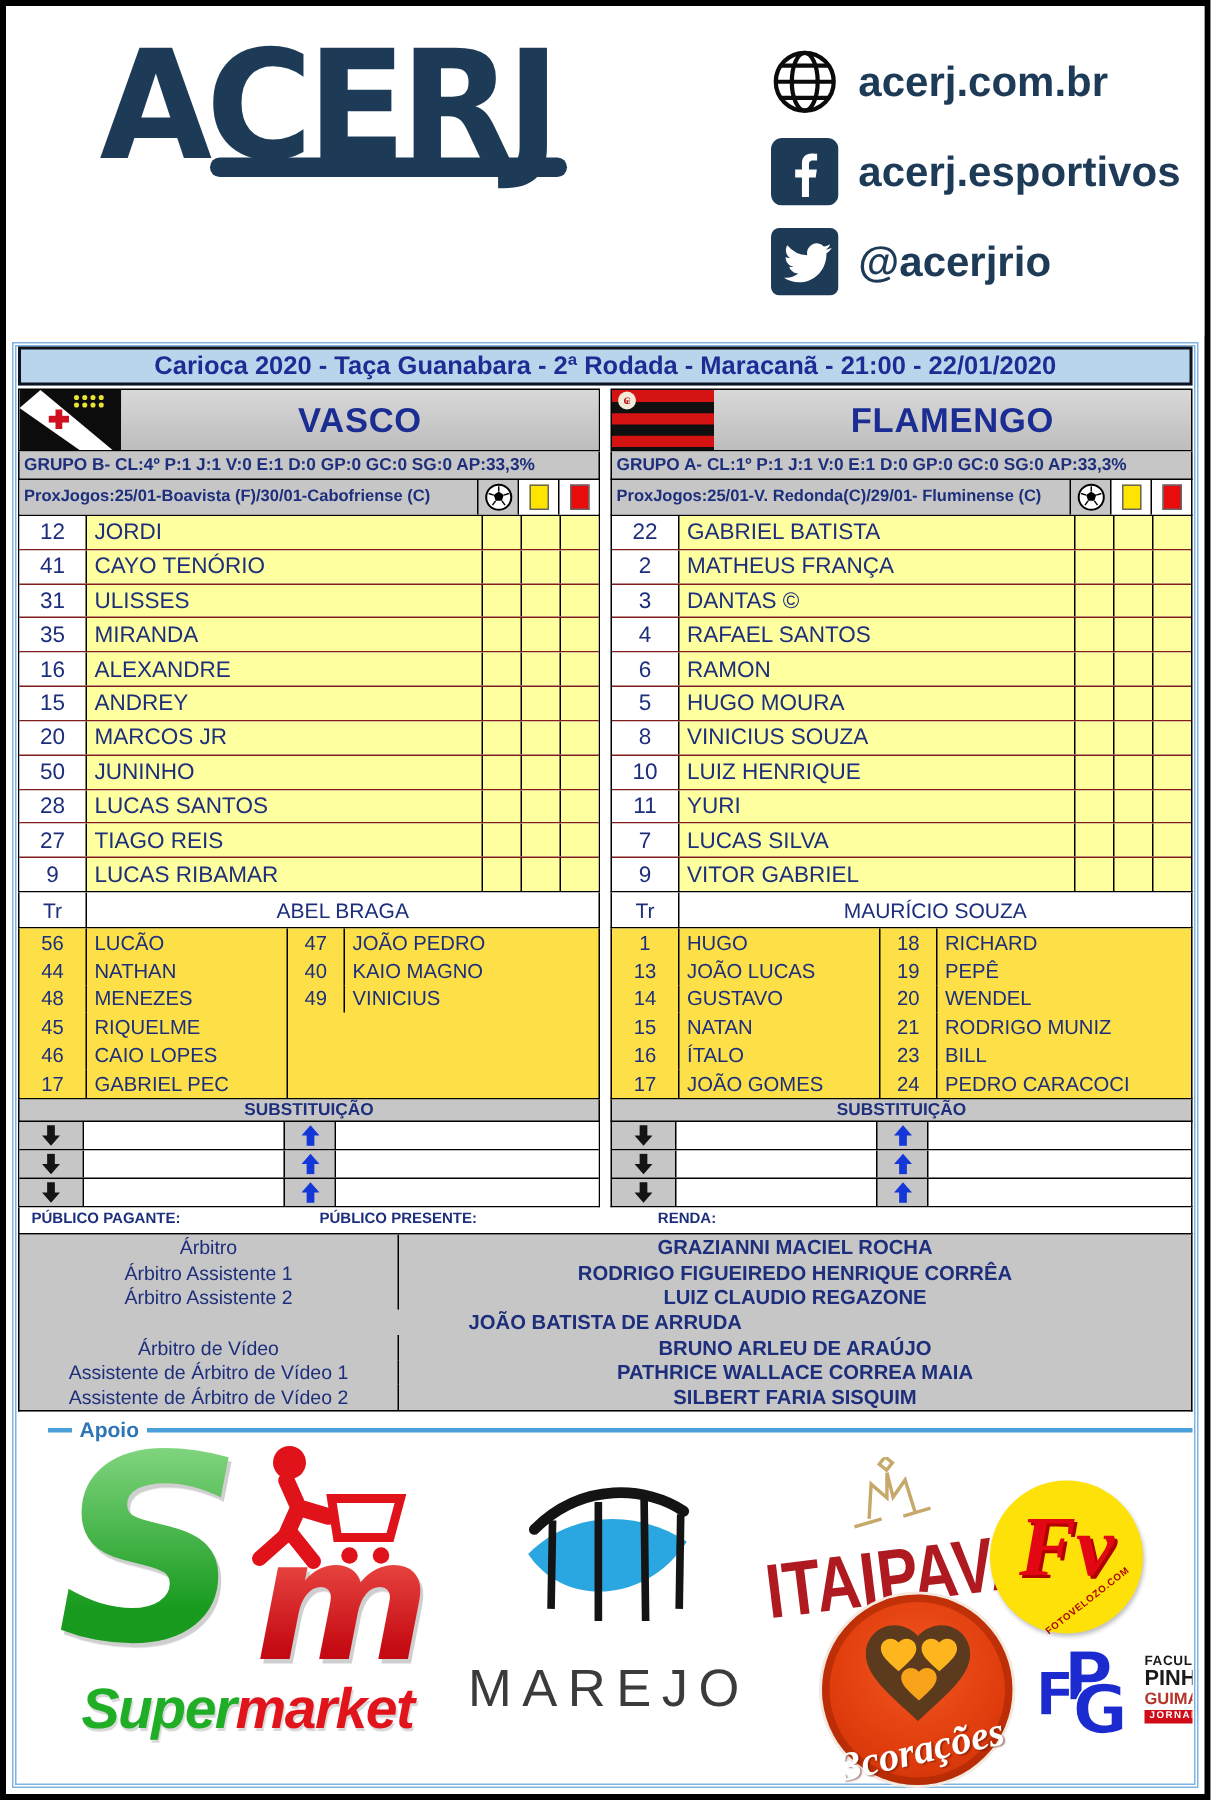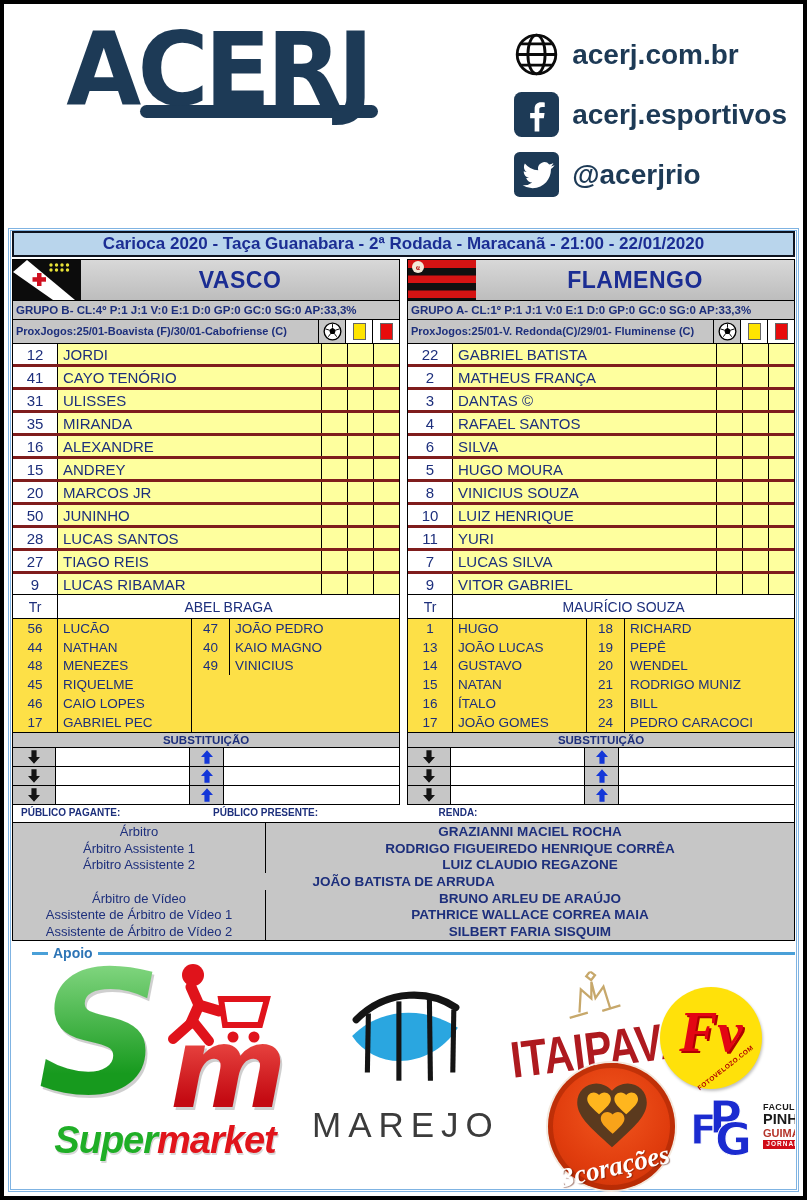--- a/index.html
+++ b/index.html
@@ -33,21 +33,21 @@
   .prox-row{height:23px;display:flex;border:1px solid #000;border-top:none;}
   .prox-text{flex:1;background:#c6c6c6;font-size:11px;font-weight:bold;color:#1d2f7c;line-height:22px;
              padding-left:3px;white-space:nowrap;overflow:hidden;}
   .icell{width:26px;flex:0 0 26px;border-left:1px solid #000;display:flex;align-items:center;
          justify-content:center;background:#fff;}
   .icell.grey{background:#c6c6c6;}
   .card{width:11px;height:15px;border:1px solid #666;}
   .card.y{background:#ffe400;}
   .card.r{background:#e80c0c;}
   .players{height:250px;display:flex;flex-direction:column;border:1px solid #000;border-top:none;}
-  .prow{flex:1;display:flex;border-top:3px solid #7f1d1d;min-height:0;}
+  .prow{flex:1;display:flex;border-top:1px solid #7f1d1d;min-height:0;}
   .prow:first-of-type{border-top:none;}
   .pnum{width:44px;flex:0 0 44px;background:#fff;display:flex;align-items:center;justify-content:center;
         font-size:15px;color:#1d2f7c;}
   .pname{flex:1;background:#feff9e;border-left:1px solid #000;display:flex;align-items:center;
          padding-left:5px;font-size:15px;color:#1d2f7c;white-space:nowrap;overflow:hidden;}
   .pstat{width:25px;flex:0 0 25px;background:#feff9e;border-left:1px solid #000;}
   .coach-row{height:23px;display:flex;border:1px solid #000;border-top:none;background:#fff;}
   .tr-cell{width:44px;flex:0 0 44px;display:flex;align-items:center;justify-content:center;
            font-size:14px;color:#1d2f7c;}
   .coach-name{flex:1;border-left:1px solid #000;display:flex;align-items:center;justify-content:center;
@@ -469,21 +469,21 @@
             <div class="prow">
               <div class="pnum">4</div>
               <div class="pname">RAFAEL SANTOS</div>
               <div class="pstat"></div>
               <div class="pstat"></div>
               <div class="pstat"></div>
             </div>
 
             <div class="prow">
               <div class="pnum">6</div>
-              <div class="pname">SILVA</div>
+              <div class="pname">RAMON</div>
               <div class="pstat"></div>
               <div class="pstat"></div>
               <div class="pstat"></div>
             </div>
 
             <div class="prow">
               <div class="pnum">5</div>
               <div class="pname">HUGO MOURA</div>
               <div class="pstat"></div>
               <div class="pstat"></div>

